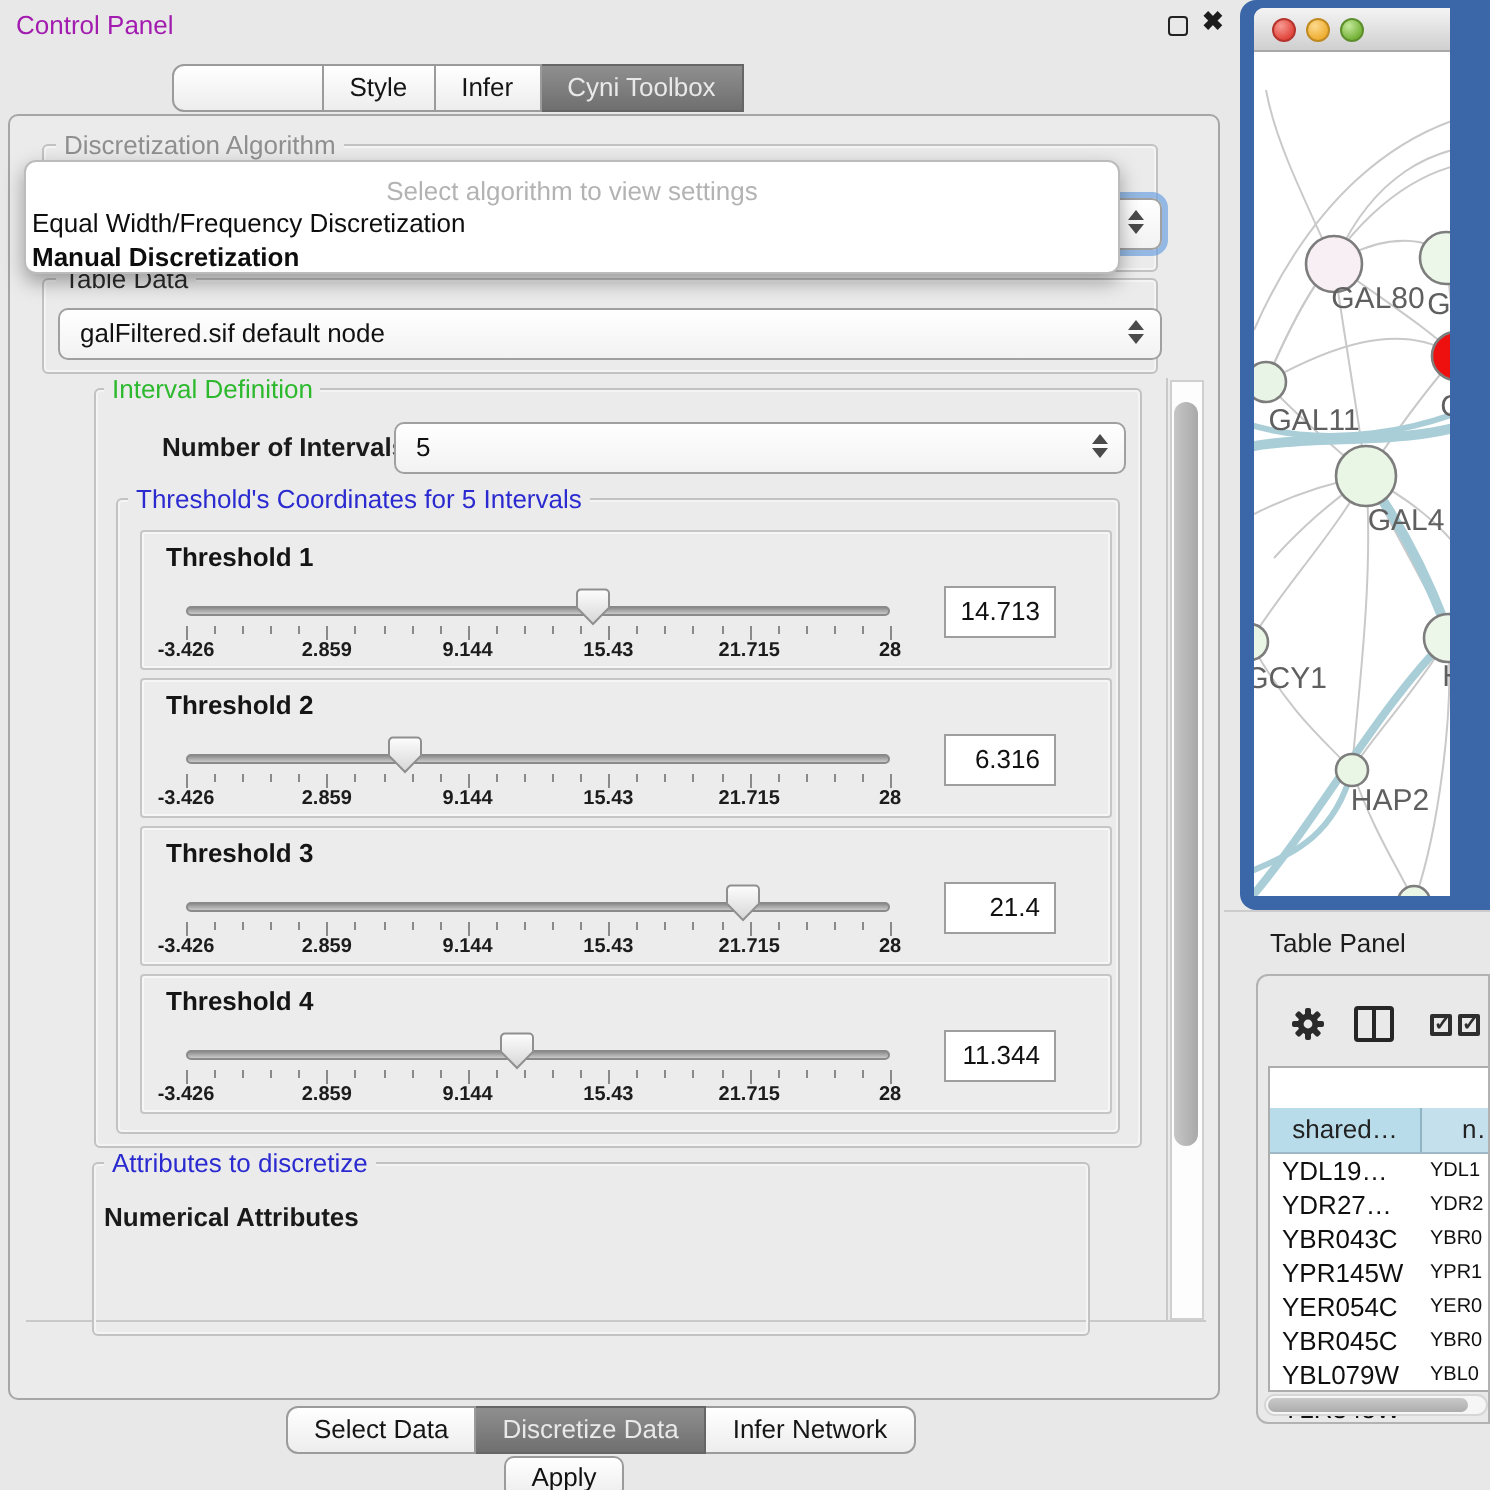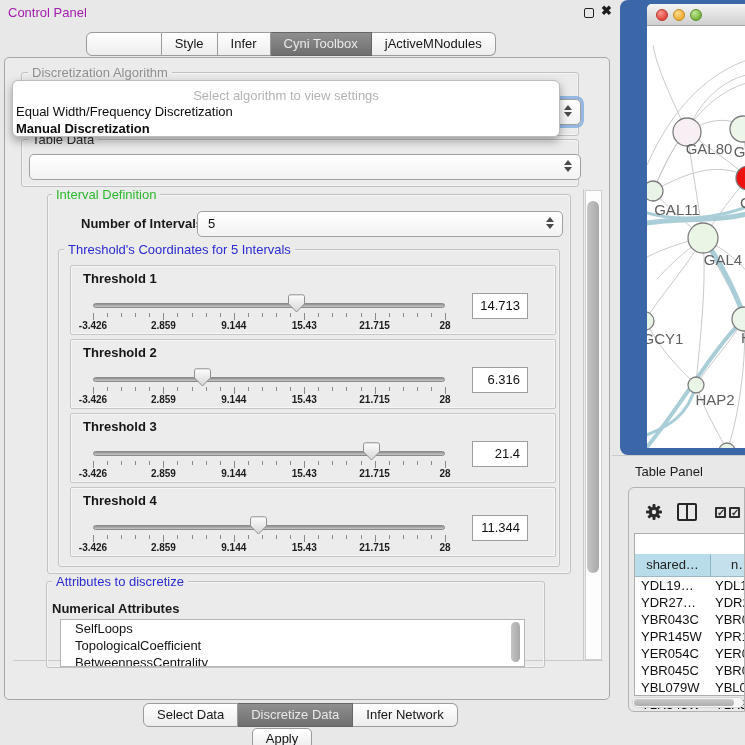--- a/index.html
+++ b/index.html
@@ -64,21 +64,21 @@
                border:1px solid #b5b5b5; overflow:hidden; }
   .attr-item { font-size:13px; line-height:17px; padding-left:14px; color:#141414; white-space:nowrap; }
   #attr-scroll { position:absolute; right:4px; top:2px; width:9px; height:40px; border-radius:5px;
                  background:linear-gradient(90deg,#c4c4c4,#a8a8a8); }
 
   #apply-btn { left:247px; top:670px; width:60px; height:21px; background:linear-gradient(180deg,#ffffff,#ededed);
                border:1px solid #9b9b9b; border-radius:5px; font-size:13px; text-align:center; line-height:19px; color:#111; }
 
   
   #net-window { left:620px; top:0; width:125px; height:455px; background:#3b67a8; border-radius:8px 0 0 8px; }
-  #net-inner  { position:absolute; left:27px; top:4px; width:98px; height:444px; background:#ffffff; border-radius:5px 0 0 0; overflow:hidden; }
+  #net-inner  { position:absolute; left:7px; top:4px; width:98px; height:444px; background:#ffffff; border-radius:5px 0 0 0; overflow:hidden; }
   #net-titlebar { position:absolute; left:0; top:0; width:110px; height:22px;
                   background:linear-gradient(180deg,#f4f4f4,#cfcfcf); border-bottom:1px solid #a8a8a8; }
   .tl { position:absolute; top:5px; width:12px; height:12px; border-radius:50%; }
   #tl-red    { left:9px;  background:radial-gradient(circle at 35% 30%, #f79a92, #e1473d 70%); border:1px solid #b5352e; }
   #tl-yellow { left:26px; background:radial-gradient(circle at 35% 30%, #fcd98d, #efaf34 70%); border:1px solid #c08a22; }
   #tl-green  { left:43px; background:radial-gradient(circle at 35% 30%, #c3e89a, #77b33b 70%); border:1px solid #5d8f2c; }
   #net-canvas { position:absolute; left:0; top:23px; width:110px; height:421px; background:#ffffff; }
 
   
   #tp-divider { left:612px; top:455px; width:133px; height:1px; background:#cccccc; }
@@ -89,21 +89,21 @@
   #split-icon { position:absolute; left:48px; top:15px; width:20px; height:18px; border:2px solid #262626; border-radius:2px; }
   #split-icon::after { content:""; position:absolute; left:7px; top:0; width:2px; height:14px; background:#262626; }
   .cb-icon { position:absolute; top:19px; width:11px; height:11px; border:2px solid #2e2e2e; border-radius:1px;
              font-size:10px; line-height:8px; text-align:center; font-weight:bold; color:#2e2e2e; }
   #table-area { position:absolute; left:5px; top:45px; width:112px; height:163px; background:#ffffff; border:1px solid #adadad; border-right:none; }
   #table-header { display:flex; height:23px; border-bottom:1px solid #9eb9c6;margin-top:20px; }
   #th-col1 { width:76px; background:#b9dcea; border-right:1px solid #8fb5c4; font-size:13px; text-align:center; line-height:22px; color:#222; overflow:hidden; white-space:nowrap; }
   #th-col2 { flex:1; background:#c3e0ec; font-size:13px; line-height:22px; padding-left:20px; color:#222; overflow:hidden; white-space:nowrap; }
   .t-row { display:flex; height:17px; }
   .t-c1 { width:76px; padding-left:6px; font-size:13px; line-height:17px; color:#0f0f0f; white-space:nowrap; overflow:hidden; }
-  .t-c2 { flex:1; padding-left:4px; font-size:13px; line-height:17px; color:#0f0f0f; white-space:nowrap; overflow:hidden; }
+  .t-c2 { flex:1; padding-left:4px; font-size:10px; line-height:17px; color:#0f0f0f; white-space:nowrap; overflow:hidden; }
   #hscroll-track { position:absolute; left:3px; top:209px; width:112px; height:11px; background:#f6f6f6; border:1px solid #d6d6d6; border-radius:6px; }
   #hscroll-thumb { position:absolute; left:1px; top:1px; width:100px; height:7px; border-radius:4px; background:linear-gradient(180deg,#c9c9c9,#adadad); }
 
   svg text { font-family:"Liberation Sans", sans-serif; }
 </style>
 </head>
 <body>
 
 <svg width="0" height="0" style="position:absolute">
   <defs>
@@ -133,41 +133,39 @@
   </div>
   <div class="seg">
       <span>Style</span>
     </div>
   <div class="seg">
       <span>Infer</span>
     </div>
   <div class="seg active">
       <span>Cyni Toolbox</span>
     </div>
-  <div class="seg last">
-      <span>jActiveMNodules</span>
-    </div>
 </div>
 
 <div class="abs" id="main-panel">
 
   <div class="groupbox" style="left:16px; top:14px; width:558px; height:64px;">
     <span class="grouplabel" style="left:6px; color:#8f8f8f;">Discretization Algorithm</span>
   </div>
   <div class="combo" style="left:24px; top:41px; width:552px; box-shadow:0 0 0 3px rgba(110,163,224,.7);">
     <div class="arrows">
         <div class="arr-up"></div>
         <div class="arr-down"></div>
       </div>
   </div>
 
   <div class="groupbox" style="left:16px; top:81px; width:558px; height:48px;">
     <span class="grouplabel" style="left:6px; color:#2b2b2b;">Table Data</span>
   </div>
   <div class="combo" style="left:24px; top:96px; width:552px;">
+    <span>galFiltered.sif default node</span>
     <div class="arrows">
         <div class="arr-up"></div>
         <div class="arr-down"></div>
       </div>
   </div>
 
   <div class="abs" style="left:578px; top:131px; width:1px; height:472px; background:#c9c9c9;"></div>
   <div class="abs" style="left:8px; top:602px; width:590px; height:1px; background:#c9c9c9;"></div>
   <div class="abs" style="left:580px; top:132px; width:17px; height:470px; background:#fdfdfd; border:1px solid #cfcfcf;"></div>
   <div class="abs" style="left:582px; top:143px; width:12px; height:372px; border-radius:7px; background:linear-gradient(90deg,#c6c6c6,#a9a9a9);"></div>
@@ -355,28 +353,20 @@
             </svg></div>
         </div>
         <div class="thr-value">11.344</div>
       </div>
     </div>
 
   <div class="groupbox" style="left:41px; top:523px; width:499px; height:87px;">
     <span class="grouplabel" style="left:5px; color:#2a2ad0;">Attributes to discretize</span>
   </div>
   <div class="abs" style="left:47px; top:543px; font-size:13px; font-weight:bold;">Numerical Attributes</div>
-  <div id="attr-list">
-    <div id="attr-items">
-        <div class="attr-item">SelfLoops</div>
-        <div class="attr-item">TopologicalCoefficient</div>
-        <div class="attr-item">BetweennessCentrality</div>
-      </div>
-    <div id="attr-scroll"></div>
-  </div>
 
   <div class="abs" id="apply-btn">Apply</div>
 </div>
 
 <div class="abs seg-group" id="bottom-tabs">
   <div class="seg first">
       <span>Select Data</span>
     </div>
   <div class="seg active">
       <span>Discretize Data</span>

